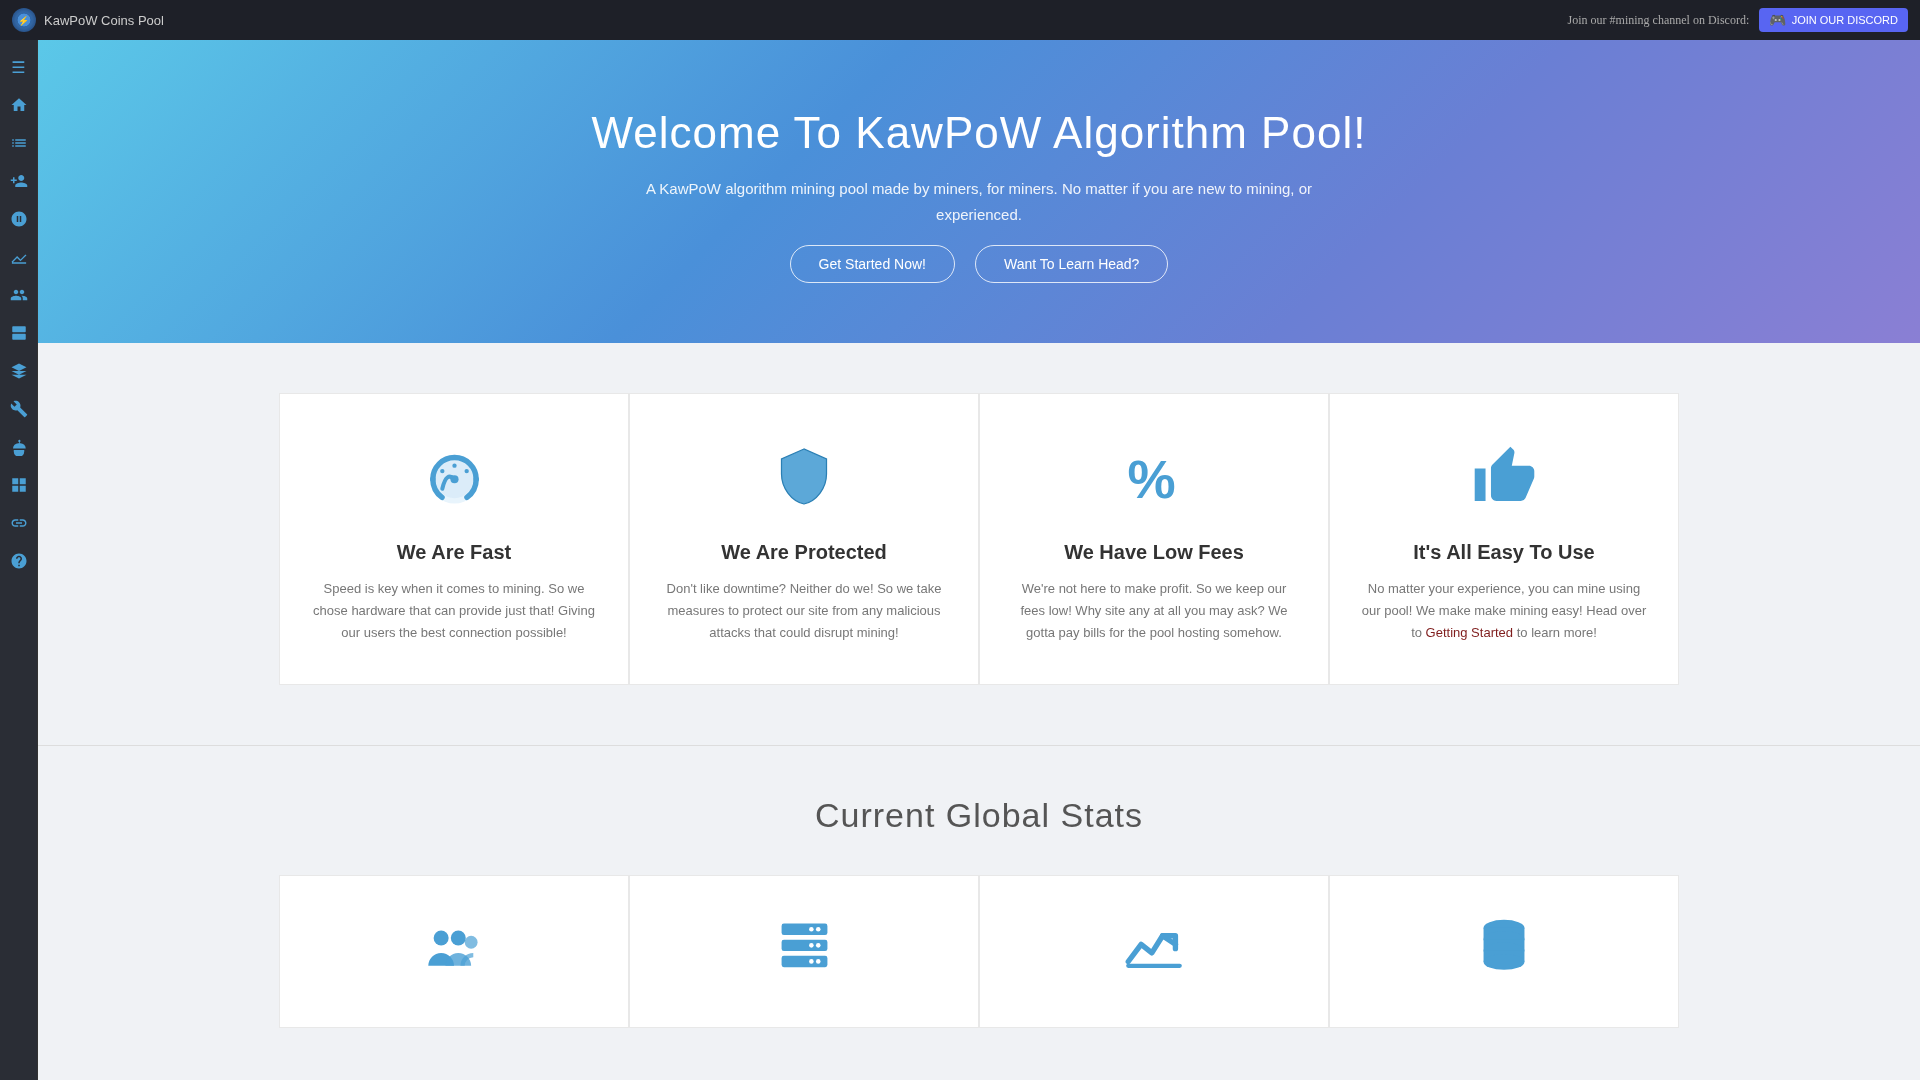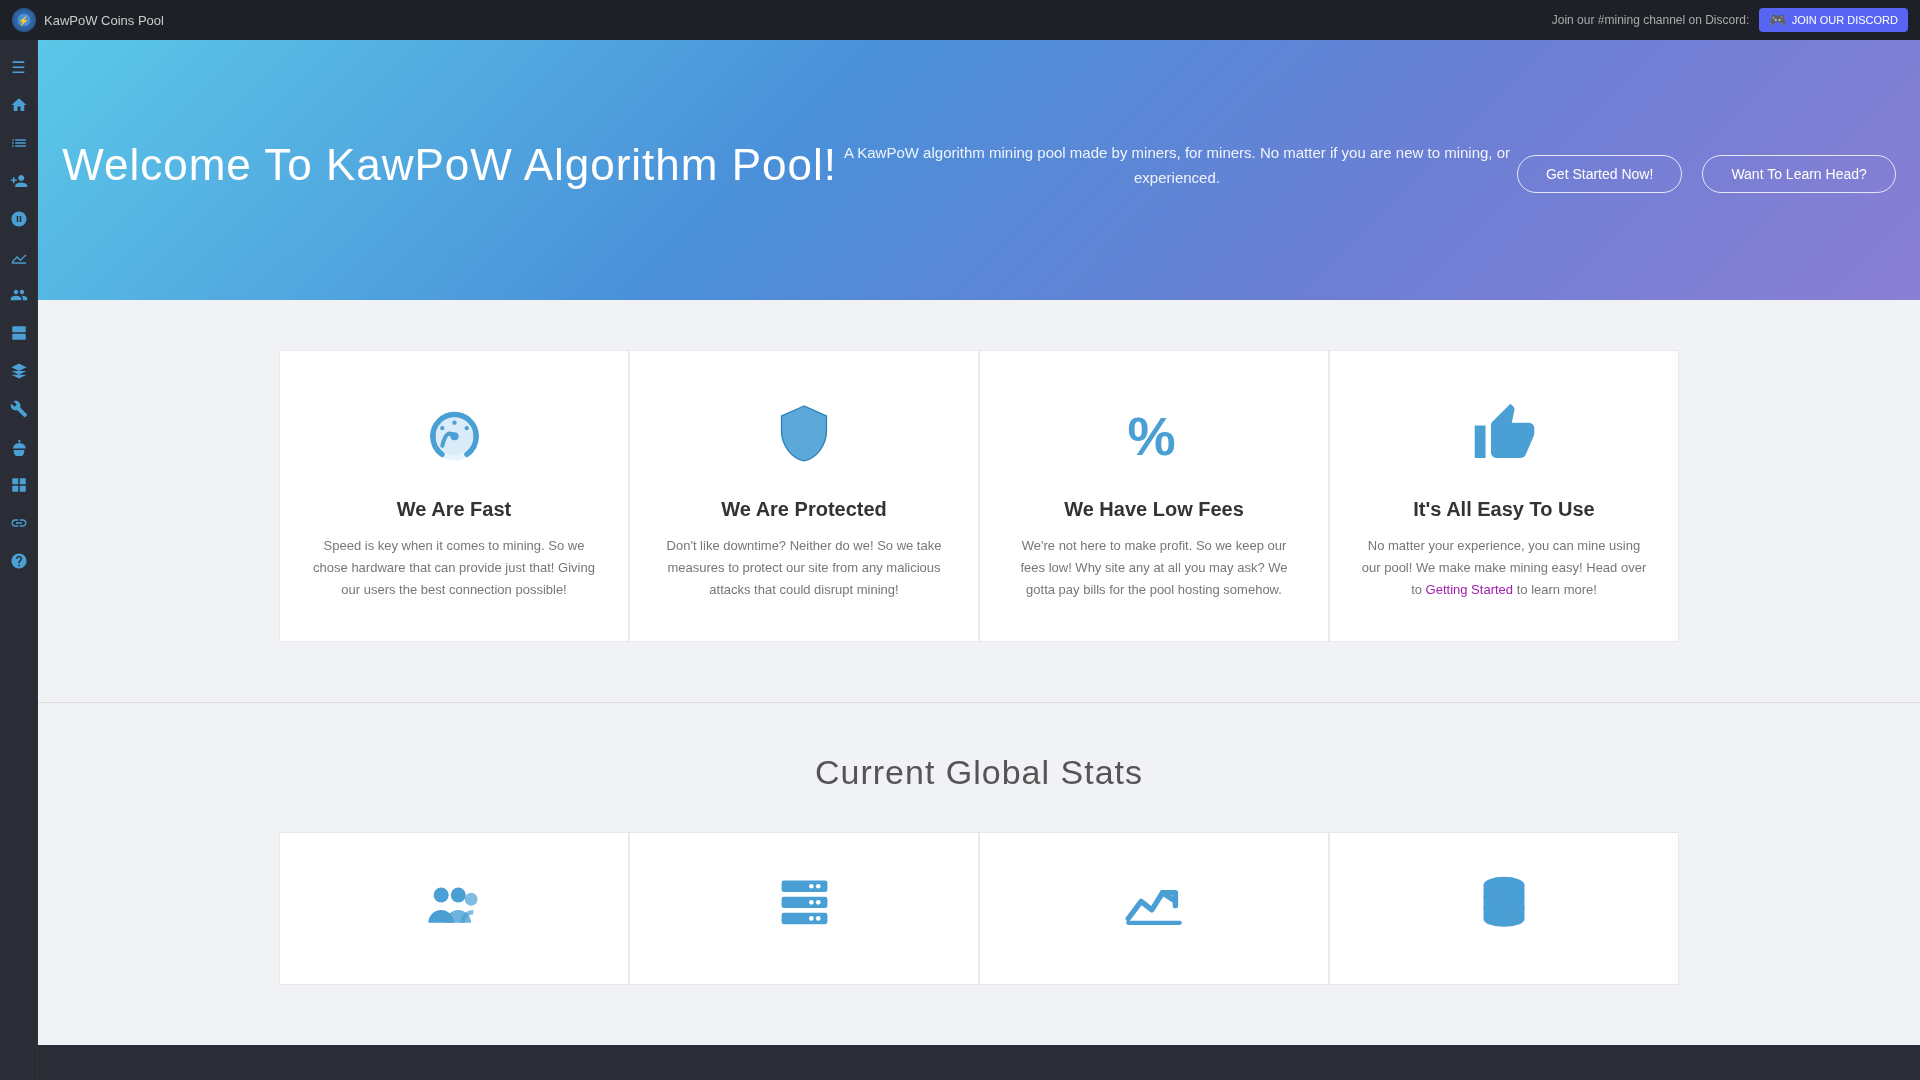--- a/index.html
+++ b/index.html
@@ -13,21 +13,21 @@
     }
     .topbar-left { display: flex; align-items: center; gap: 8px; }
     .topbar-logo {
       width: 24px; height: 24px; border-radius: 50%;
       background: radial-gradient(circle, #4a90d9, #1a3a6b);
       display: flex; align-items: center; justify-content: center;
       font-size: 10px; color: white;
     }
     .topbar-title { color: #ccc; font-size: 13px; font-weight: 500; }
     .topbar-right { display: flex; align-items: center; gap: 10px; }
-    .topbar-discord-text { color: #aaa; font-size: 12px; }
+    .topbar-discord-text { color: #aaa; font-size: 12px; font-family: Liberation Serif, serif; }
     .discord-btn {
       background: #5865f2; color: white; border: none; border-radius: 4px;
       padding: 4px 10px; font-size: 11px; cursor: pointer;
       display: flex; align-items: center; gap: 5px;
     }
     .discord-icon { font-size: 14px; }
 
     
     .sidebar {
       position: fixed; top: 40px; left: 0; bottom: 0; width: 38px;
@@ -46,21 +46,21 @@
     .main-content {
       margin-top: 40px; margin-left: 38px;
     }
 
     
     .hero {
       background: linear-gradient(135deg, #5bc8e8 0%, #4a90d9 40%, #6a7fd4 70%, #8a7fd4 100%);
       padding: 68px 20px 60px;
       text-align: center;
       min-height: 260px;
-      display: flex; flex-direction: row; align-items: center; justify-content: center;
+      display: flex; flex-direction: column; align-items: center; justify-content: center;
     }
     .hero-title {
       font-size: 44px; font-weight: 300; color: white;
       margin-bottom: 18px; letter-spacing: 1px;
     }
     .hero-subtitle {
       font-size: 15px; color: rgba(255,255,255,0.9);
       max-width: 680px; line-height: 1.7; margin-bottom: 18px;
     }
     .hero-buttons { display: flex; gap: 20px; flex-wrap: wrap; justify-content: center; }
@@ -90,21 +90,21 @@
       font-size: 52px; color: #4a9fd4; margin-bottom: 20px;
       display: block;
     }
     .feature-title {
       font-size: 20px; font-weight: 700; color: #333;
       margin-bottom: 14px;
     }
     .feature-desc {
       font-size: 13px; color: #777; line-height: 1.7;
     }
-    .feature-link { color: #a21caf; text-decoration: none; }
+    .feature-link { color: #7f1d1d; text-decoration: none; }
 
     
     .stats-section {
       background: #f0f2f5; padding: 50px 40px 60px;
       border-top: 1px solid #ddd;
     }
     .stats-grid {
       display: grid; grid-template-columns: repeat(4, 1fr);
       gap: 0; max-width: 1400px; margin: 0 auto;
     }

